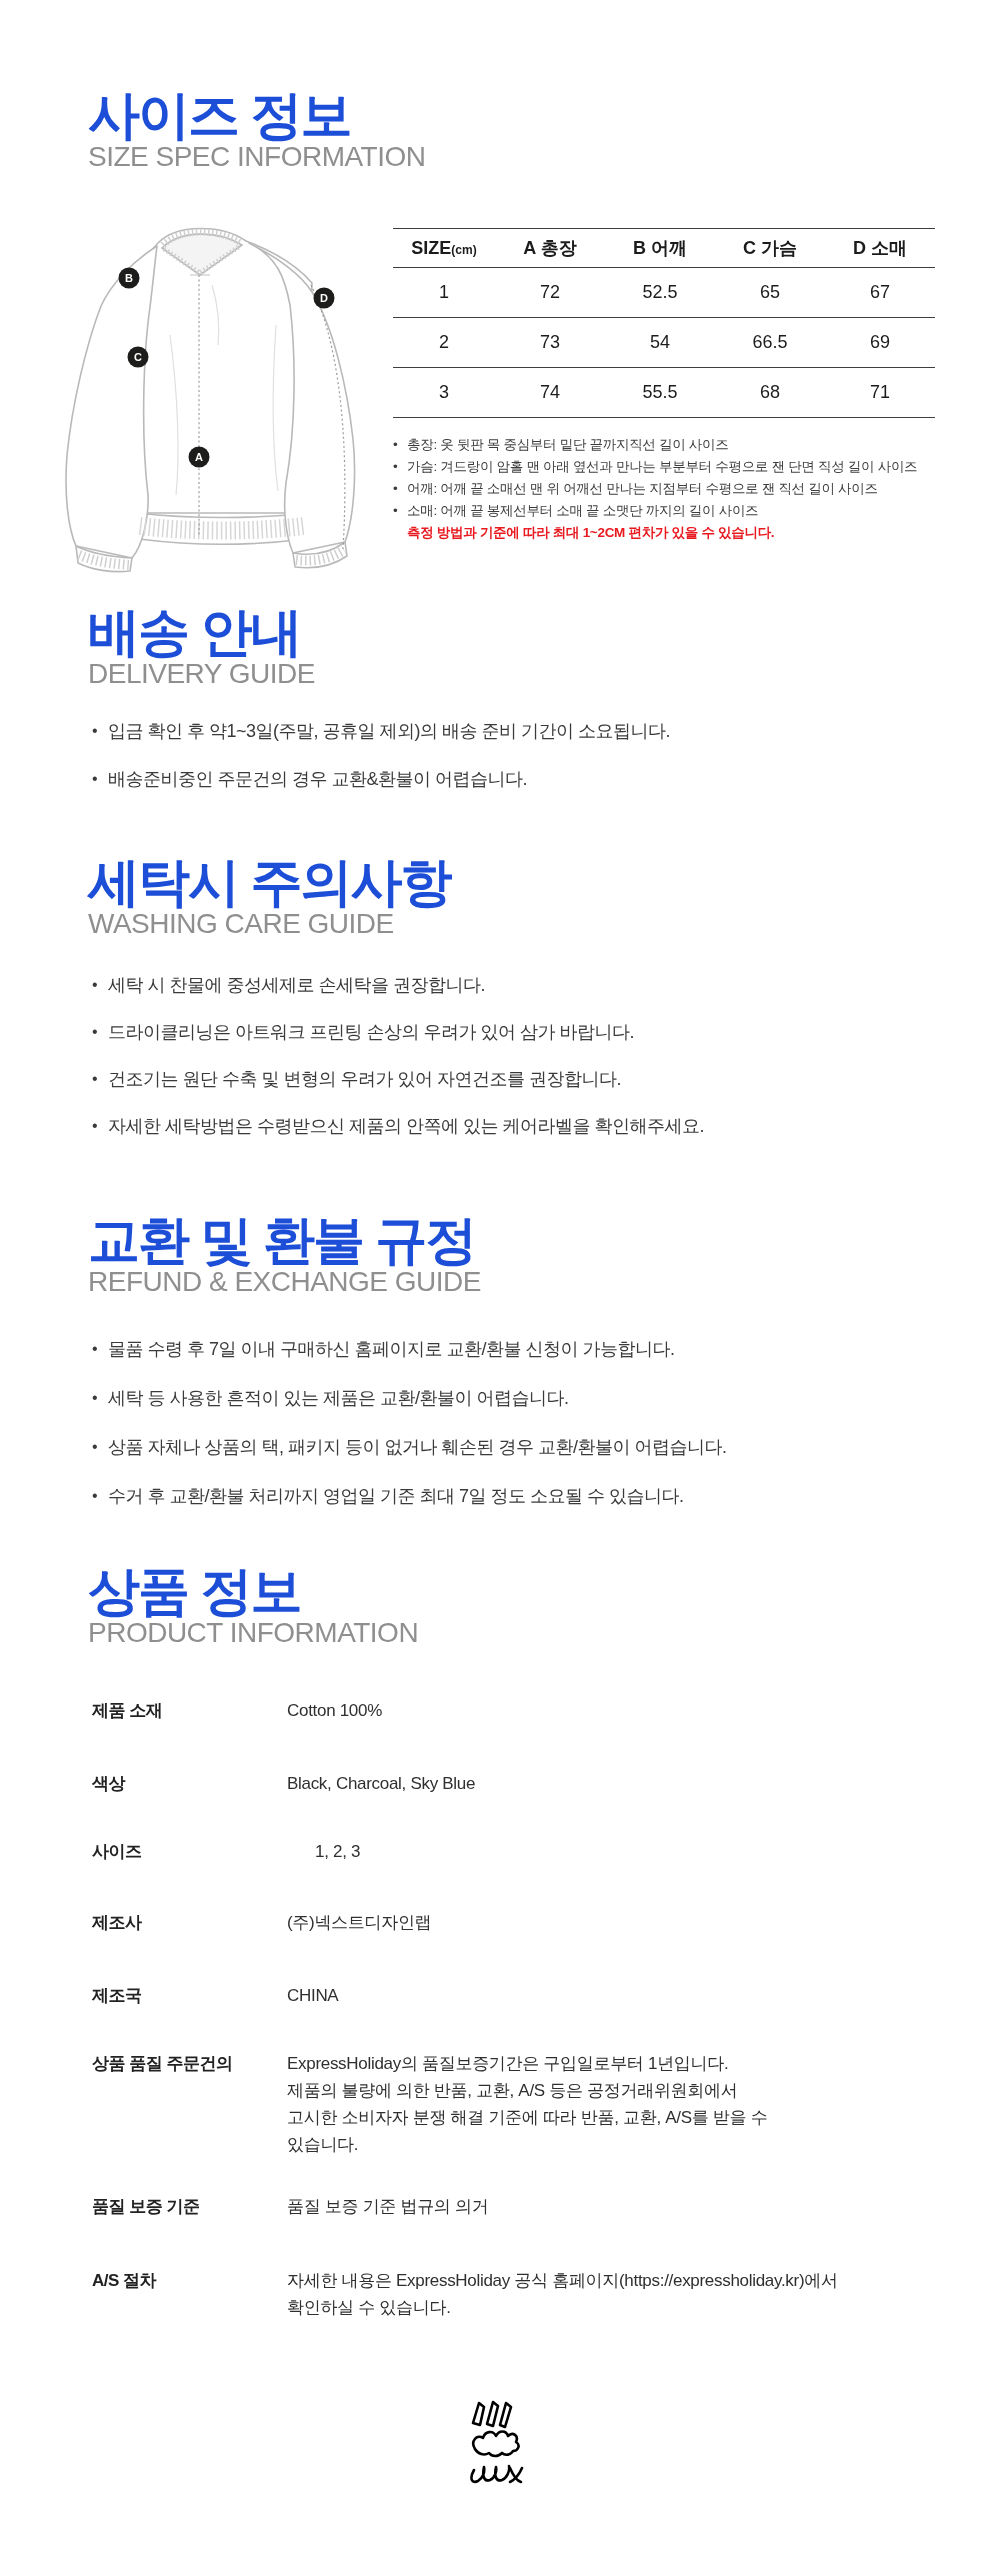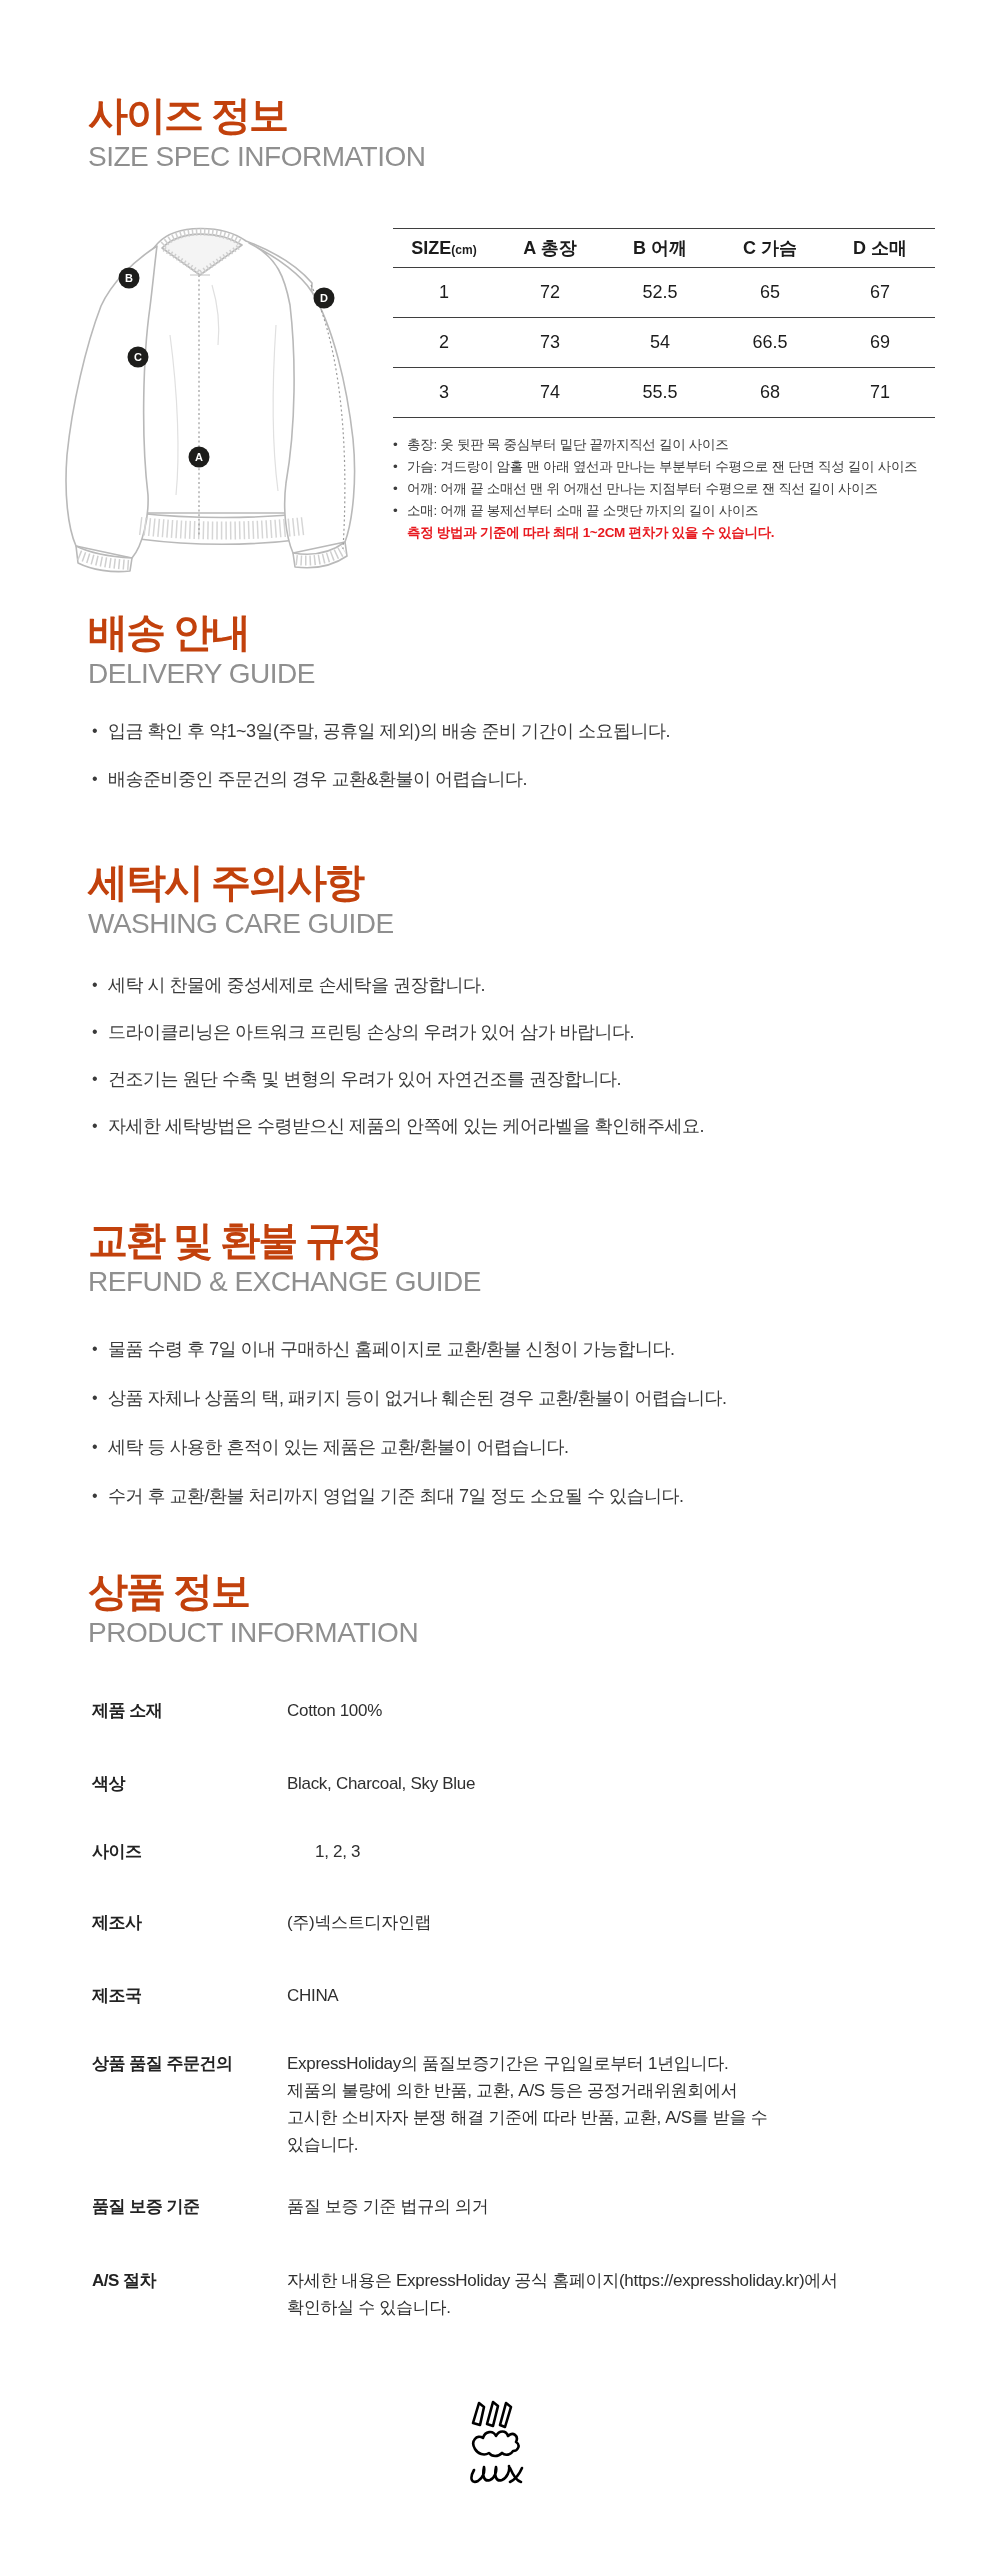--- a/index.html
+++ b/index.html
@@ -6,21 +6,21 @@
   html,body { margin:0; padding:0; background:#ffffff; }
   body { font-family:"Liberation Sans","DejaVu Sans",sans-serif; }
   .page {
     position:relative; width:1000px; height:2573px; background:#ffffff;
     margin:0 auto; overflow:hidden;
   }
 
   
   .sec-head { position:absolute; left:88px; }
   .sec-title {
-    margin:0; font-size:40px; font-weight:700; color:#c2410c;
+    margin:0; font-size:52px; font-weight:700; color:#1d4ed8;
     letter-spacing:-2px; line-height:44px; white-space:nowrap;
   }
   .sec-sub {
     margin:5px 0 0 0; font-size:28px; font-weight:400; color:#8f8f8f;
     letter-spacing:-0.5px; line-height:30px; white-space:nowrap;
   }
 
   
   .size-table {
     position:absolute; left:393px; top:228px; width:542px;
@@ -205,22 +205,22 @@
     <li>건조기는 원단 수축 및 변형의 우려가 있어 자연건조를 권장합니다.</li>
     <li>자세한 세탁방법은 수령받으신 제품의 안쪽에 있는 케어라벨을 확인해주세요.</li>
   </ul>
 
   <div class="sec-head" style="top:1218px;">
     <h2 class="sec-title">교환 및 환불 규정</h2>
     <div class="sec-sub">REFUND &amp; EXCHANGE GUIDE</div>
   </div>
   <ul class="bullets gap49" style="top:1338px;">
     <li>물품 수령 후 7일 이내 구매하신 홈페이지로 교환/환불 신청이 가능합니다.</li>
+    <li>세탁 등 사용한 흔적이 있는 제품은 교환/환불이 어렵습니다.</li>
     <li>상품 자체나 상품의 택, 패키지 등이 없거나 훼손된 경우 교환/환불이 어렵습니다.</li>
-    <li>세탁 등 사용한 흔적이 있는 제품은 교환/환불이 어렵습니다.</li>
     <li>수거 후 교환/환불 처리까지 영업일 기준 최대 7일 정도 소요될 수 있습니다.</li>
   </ul>
 
   <div class="sec-head" style="top:1569px;">
     <h2 class="sec-title">상품 정보</h2>
     <div class="sec-sub">PRODUCT INFORMATION</div>
   </div>
 
   <div class="p-row" style="top:1697px;">
     <div class="p-label">제품 소재</div>

